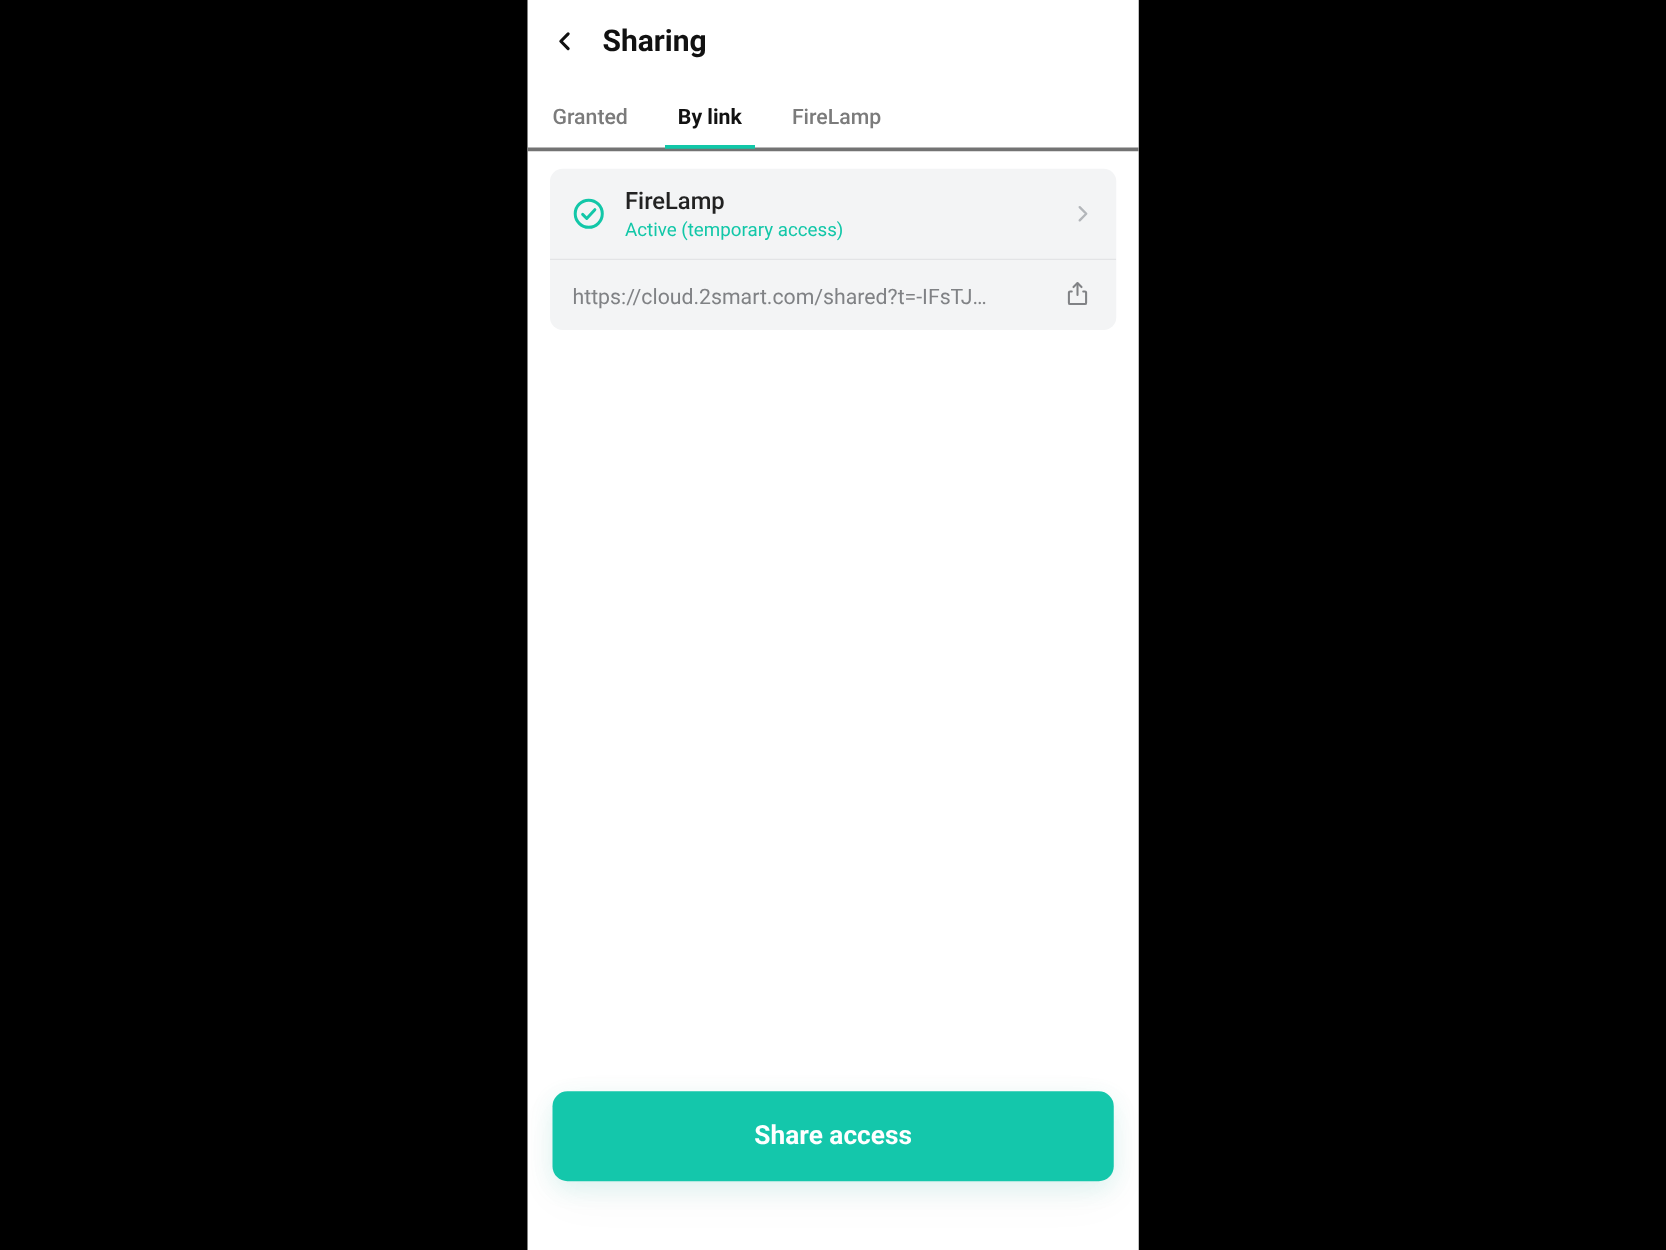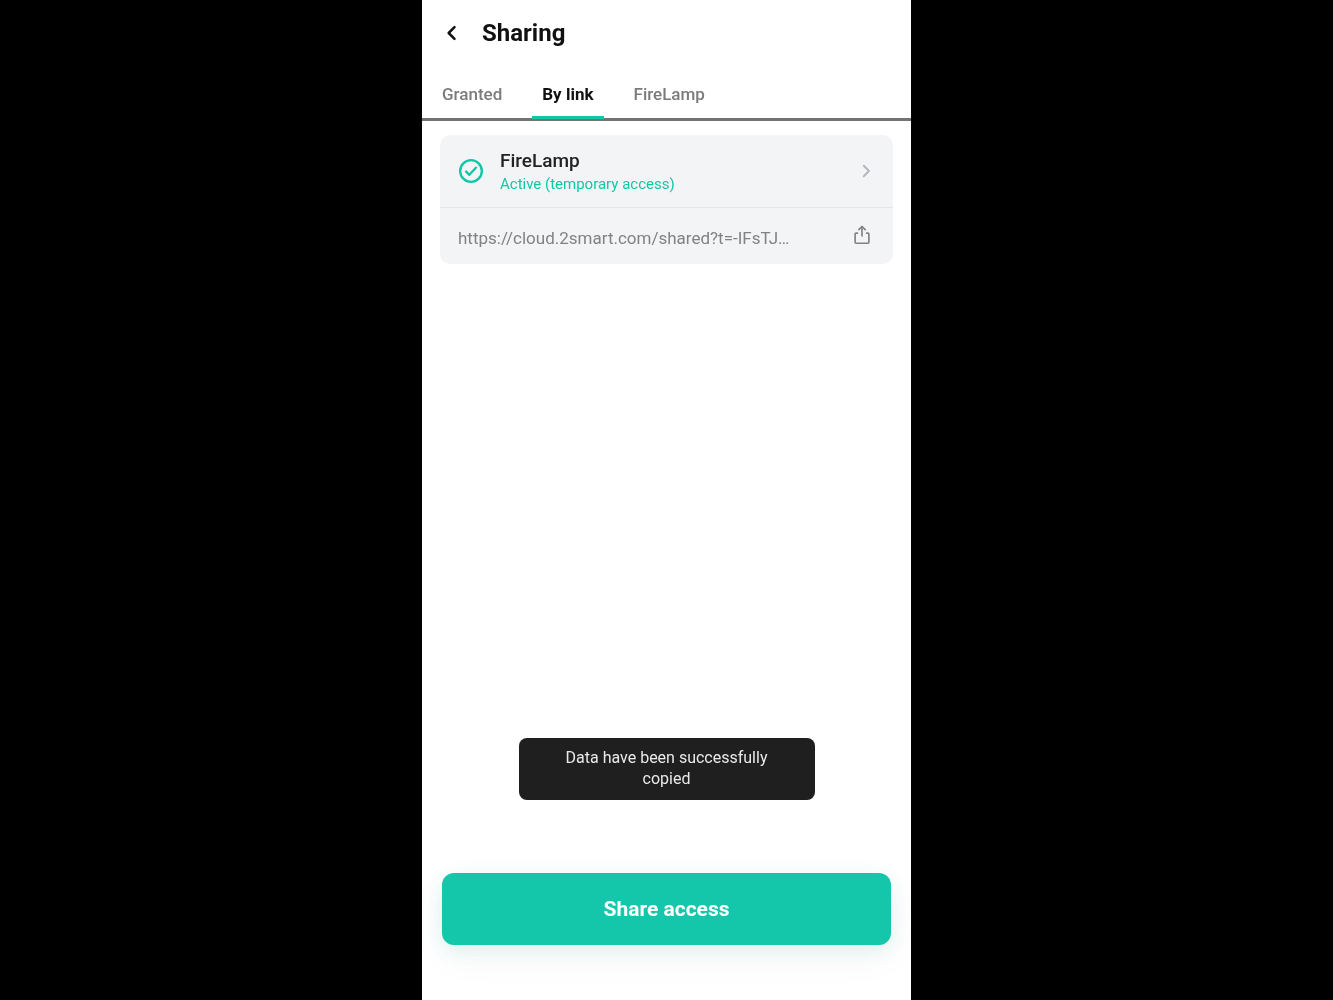--- a/index.html
+++ b/index.html
@@ -217,19 +217,18 @@
           <svg width="22" height="22" viewBox="0 0 24 24" fill="none" stroke="#808285" stroke-width="1.8" stroke-linecap="round" stroke-linejoin="round">
             <path d="M12 3 L12 13"></path>
             <path d="M8.5 6.2 L12 2.7 L15.5 6.2"></path>
             <path d="M7 10 H5.5 A1 1 0 0 0 4.5 11 V20 A1 1 0 0 0 5.5 21 H18.5 A1 1 0 0 0 19.5 20 V11 A1 1 0 0 0 18.5 10 H17"></path>
           </svg>
         </div>
       </div>
     </div>
   </div>
 
-  <div class="toast">Data have been successfully copied</div>
 
   <div class="footer">
     <button class="share-btn">Share access</button>
   </div>
 
 </div>
 
 </body></html>

